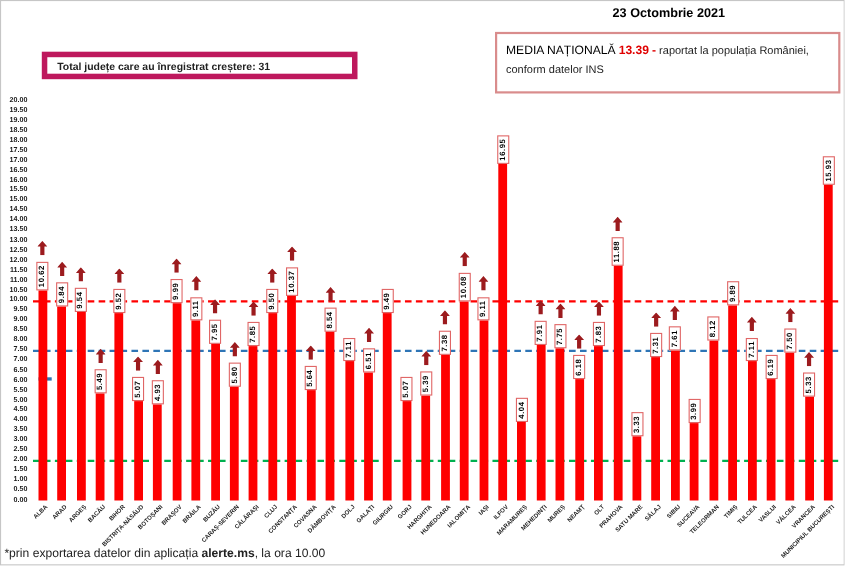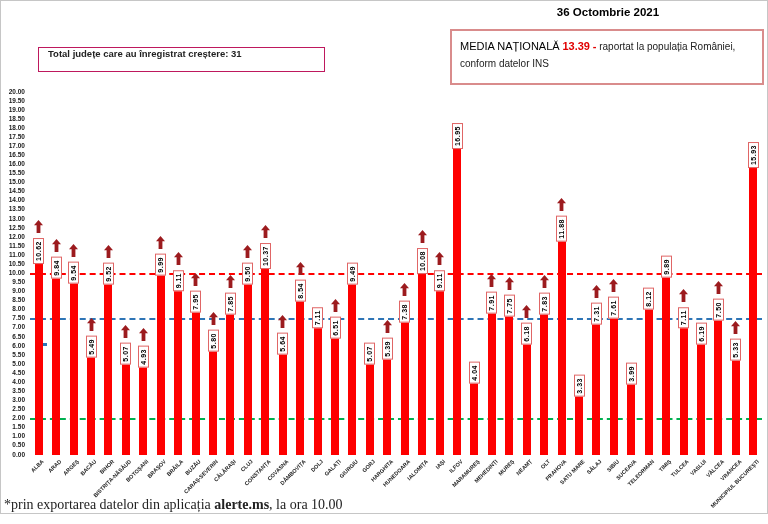--- a/index.html
+++ b/index.html
@@ -4,48 +4,48 @@
 <style>
   html,body{margin:0;padding:0;background:#fff;}
   .page{position:relative;width:768px;height:524px;background:#fff;overflow:hidden;
         font-family:"Liberation Sans","DejaVu Sans",sans-serif;color:#111;}
   .frame{position:absolute;left:0;top:0;width:766px;height:512px;border:1px solid #c6c6c6;pointer-events:none;}
   .title{position:absolute;left:40px;top:8px;width:440px;text-align:center;
          font-size:11.5px;font-weight:bold;color:#000;}
   .date{position:absolute;left:528px;top:6px;width:160px;text-align:center;
         font-size:11.5px;font-weight:bold;color:#000;}
   .growth-box{position:absolute;left:38px;top:47px;width:287px;height:25px;
-        border:1px solid #be185d;display:flex;align-items:flex-start;padding-left:9px;
+        border:5px solid #be185d;display:flex;align-items:flex-end;padding-left:9px;
         font-size:9.5px;font-weight:600;color:#222;box-sizing:border-box;}
   .media-box{position:absolute;left:450px;top:29px;width:314px;min-height:56px;
         border:2px solid #d98c8c;padding:6px 8px;box-sizing:border-box;
         font-size:10px;line-height:1.65;color:#222;}
   .media-label{font-weight:normal;color:#000;font-size:11px;}
   .media-value{font-weight:bold;color:#e00000;font-size:11px;}
   .chart{position:absolute;left:0;top:0;width:768px;height:524px;}
   .ytick{position:absolute;left:0;width:25px;text-align:right;font-size:6.5px;
         font-weight:700;color:#1a1a1a;line-height:1;}
   .refline{position:absolute;height:0;border-top:2px dashed #f00;}
   .bar{position:absolute;background:#fe0000;}
   .stack{position:absolute;display:flex;flex-direction:column;align-items:center;gap:1px;z-index:3;}
   .vlabel{writing-mode:vertical-rl;transform:rotate(180deg);background:#fff;
         border:1px solid #e06666;color:#000;font-weight:700;font-size:7px;
         padding:2px 1px;line-height:1;letter-spacing:.5px;}
   .xlabel{position:absolute;white-space:nowrap;font-size:5.5px;font-weight:700;color:#1a1a1a;
         transform:rotate(-45deg);transform-origin:100% 0;line-height:1;}
   .stray{position:absolute;background:#2e75b6;}
-  .footnote{position:absolute;left:4px;top:497px;font-size:14px;color:#222;font-family:Liberation Serif, serif;}
+  .footnote{position:absolute;left:4px;top:497px;font-size:11px;color:#222;}
 </style>
 </head>
 <body>
 
 <div class="page">
   <div class="frame"></div>
 
-  <div class="date">36 Octombrie 2021</div>
+  <div class="date">23 Octombrie 2021</div>
 
   <div class="growth-box">
     <span>Total județe care au înregistrat creștere:  31</span>
   </div>
 
   <div class="media-box">
     <span class="media-label">MEDIA NAȚIONALĂ</span>
     <span class="media-value">13.39</span>
     <span class="media-value">-</span>
     <span>raportat la populația României, conform datelor INS</span>

